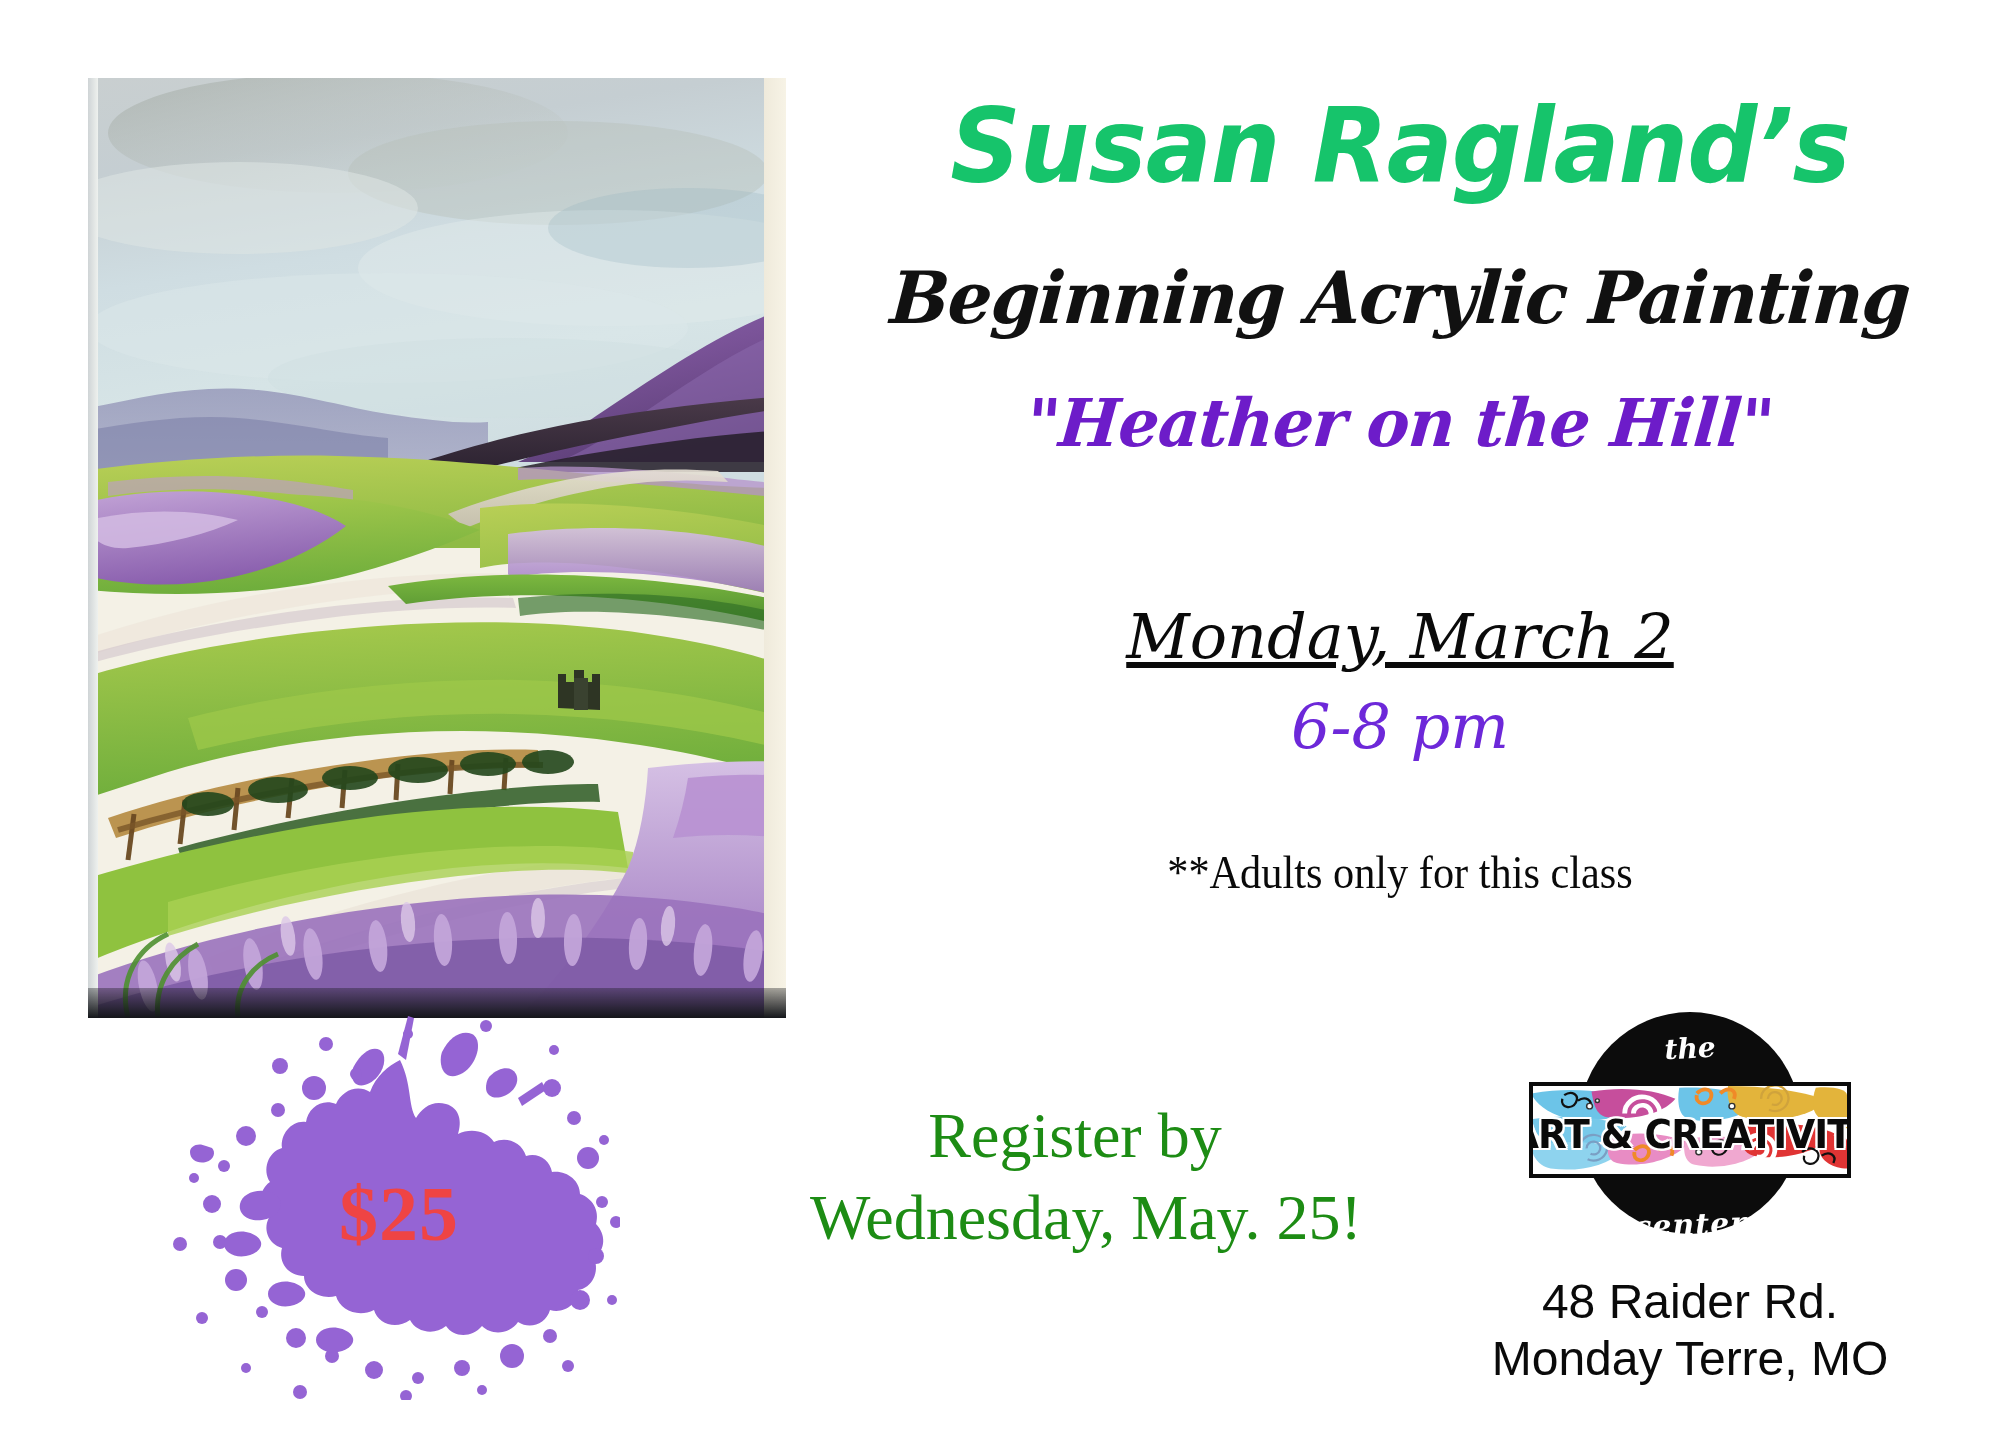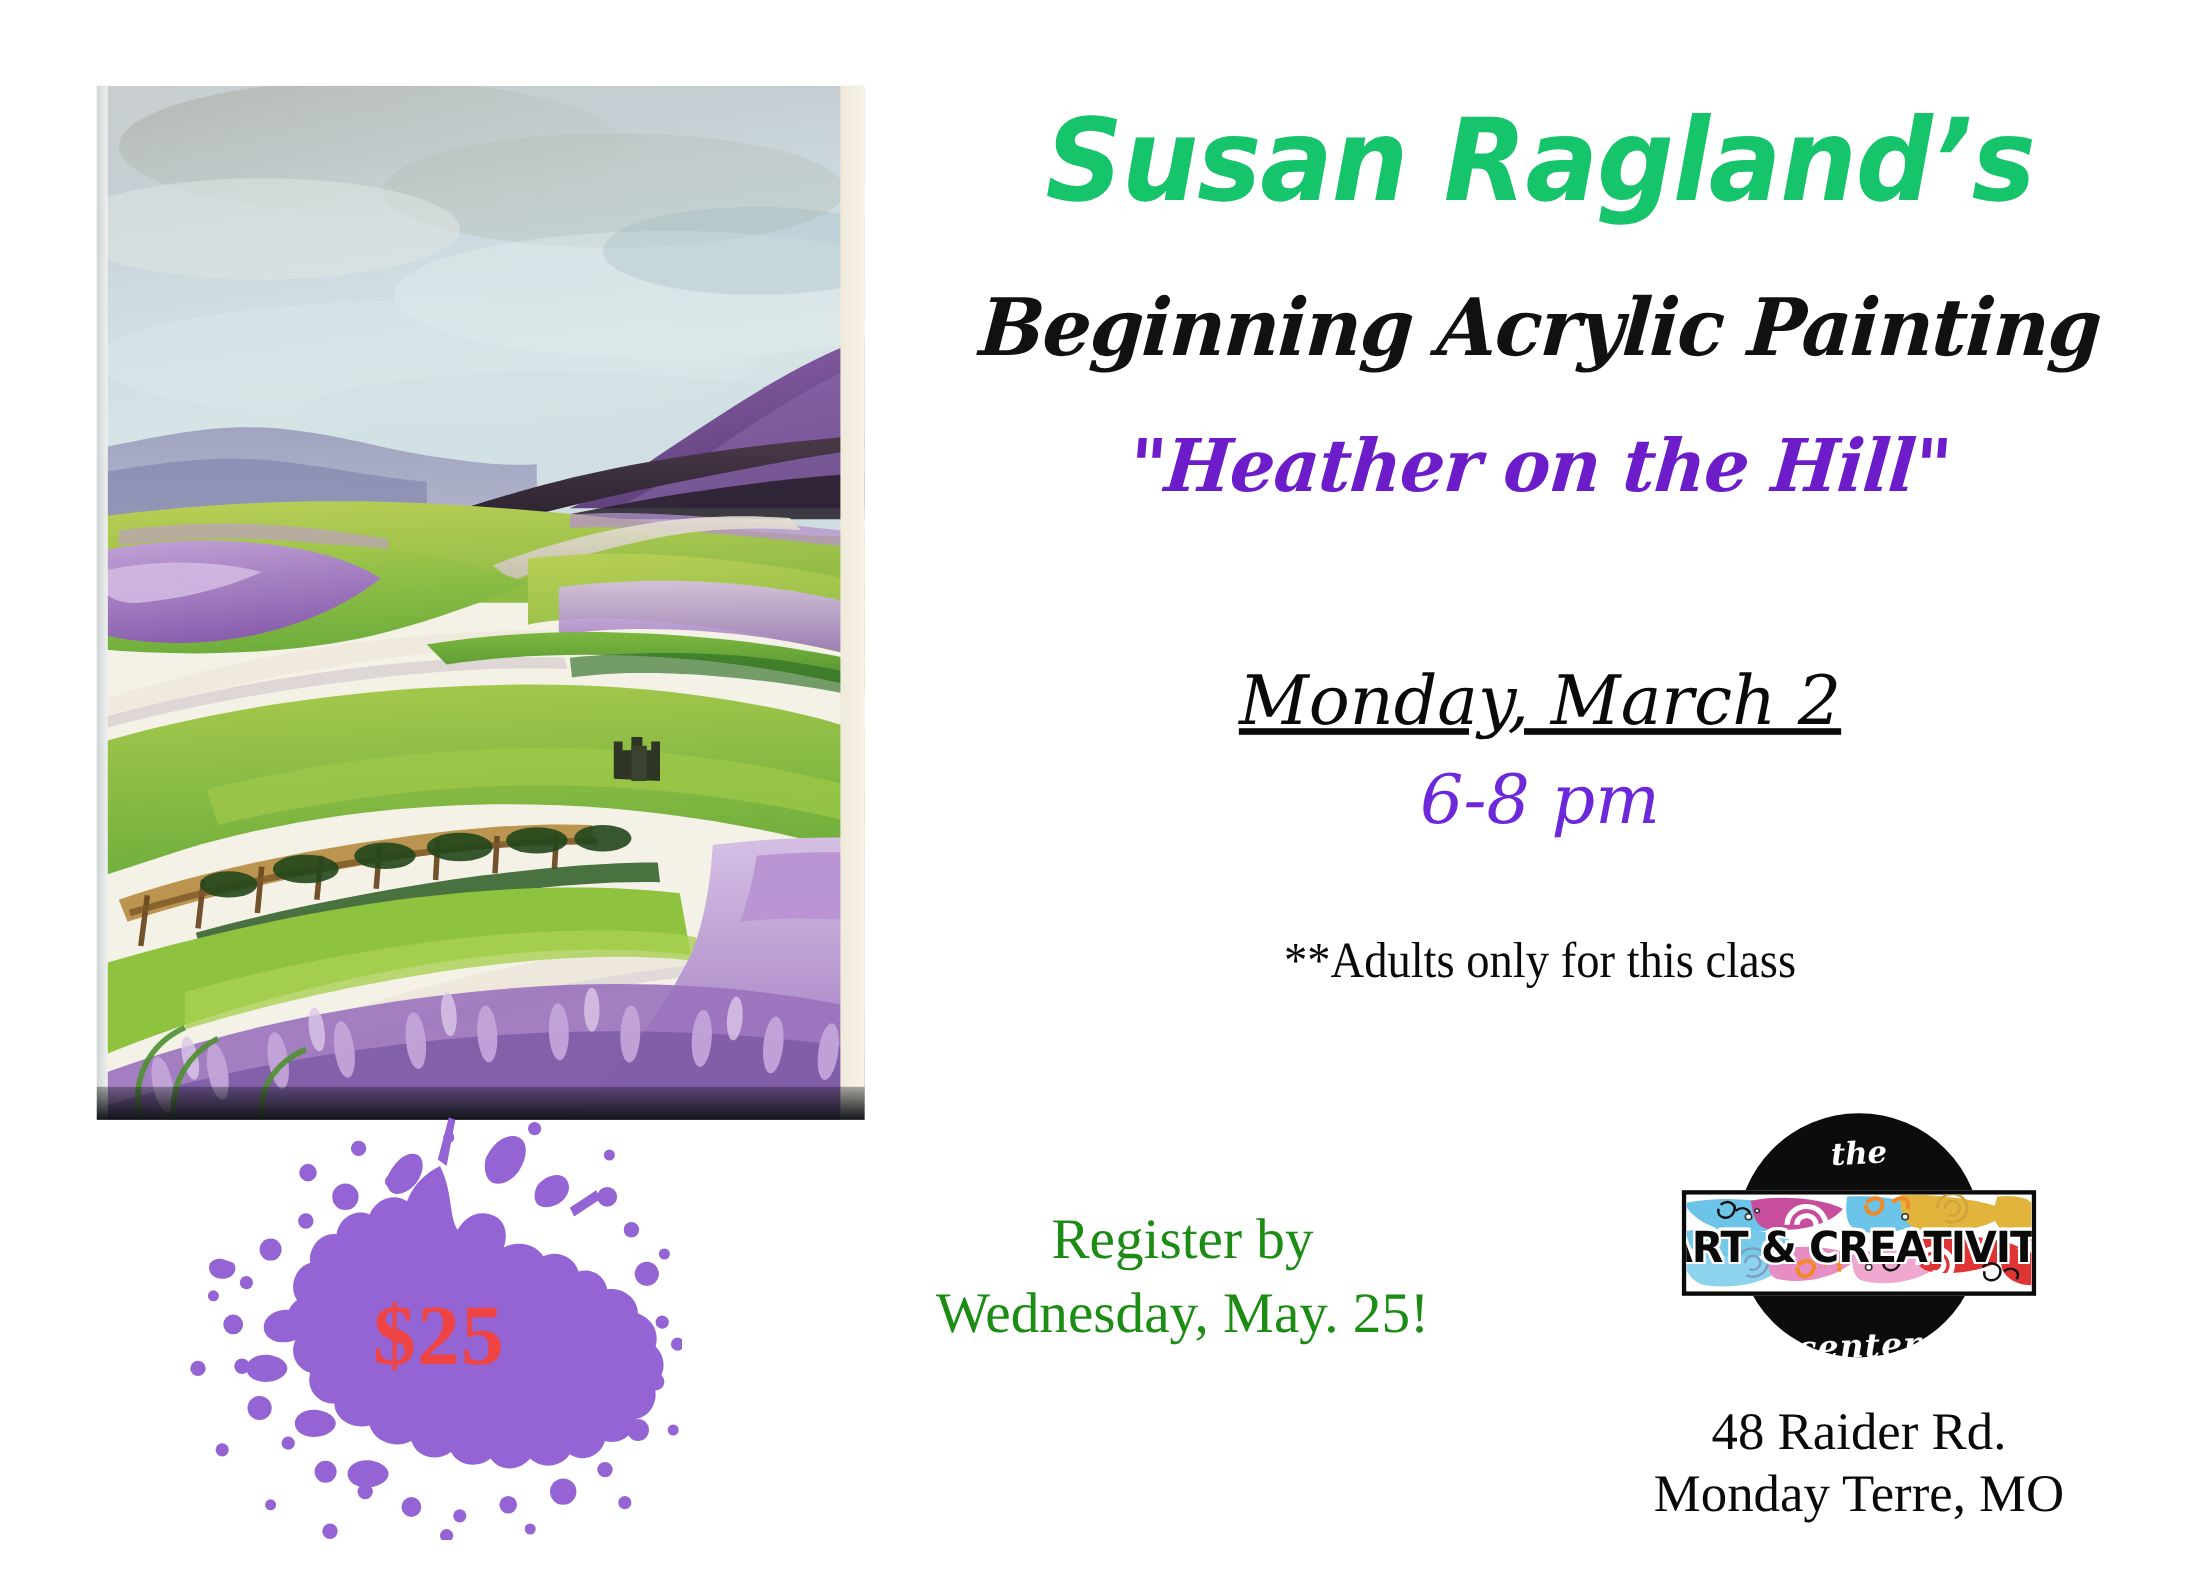--- a/index.html
+++ b/index.html
@@ -110,21 +110,21 @@
     font-size:46px;line-height:1.2;
     color:#0a0a0a;
     transform:scaleX(.92);
   }
 
   
   .register{
     position:absolute;left:810px;top:1095px;width:530px;
     text-align:center;
     font-family:"Liberation Serif", serif;
-    font-size:52px;line-height:1.28;
+    font-size:64px;line-height:1.28;
     color:#1d8c14;
   }
   .register .l2{white-space:nowrap;}
 
   
   .logo-block{
     position:absolute;left:1440px;top:1010px;width:500px;height:400px;
   }
   .logo-mark{
     position:relative;width:330px;height:250px;margin:0 auto;
@@ -159,21 +159,21 @@
     font-family:"DejaVu Sans", sans-serif;font-weight:700;
     font-size:39px;color:#0a0a0a;letter-spacing:-1px;
     text-shadow:
        2px 0 0 #fff, -2px 0 0 #fff, 0 2px 0 #fff, 0 -2px 0 #fff,
        2px 2px 0 #fff, -2px 2px 0 #fff, 2px -2px 0 #fff, -2px -2px 0 #fff;
     white-space:nowrap;
     transform:scaleX(.96);
   }
   .address{
     margin-top:14px;text-align:center;
-    font-family:Liberation Serif, serif;
+    font-family:Liberation Sans, sans-serif;
     font-size:48px;line-height:1.18;color:#0a0a0a;
   }
 </style>
 </head>
 <body>
 
 <div class="flyer">
 
   <div class="painting-wrap">
     <div class="painting">

